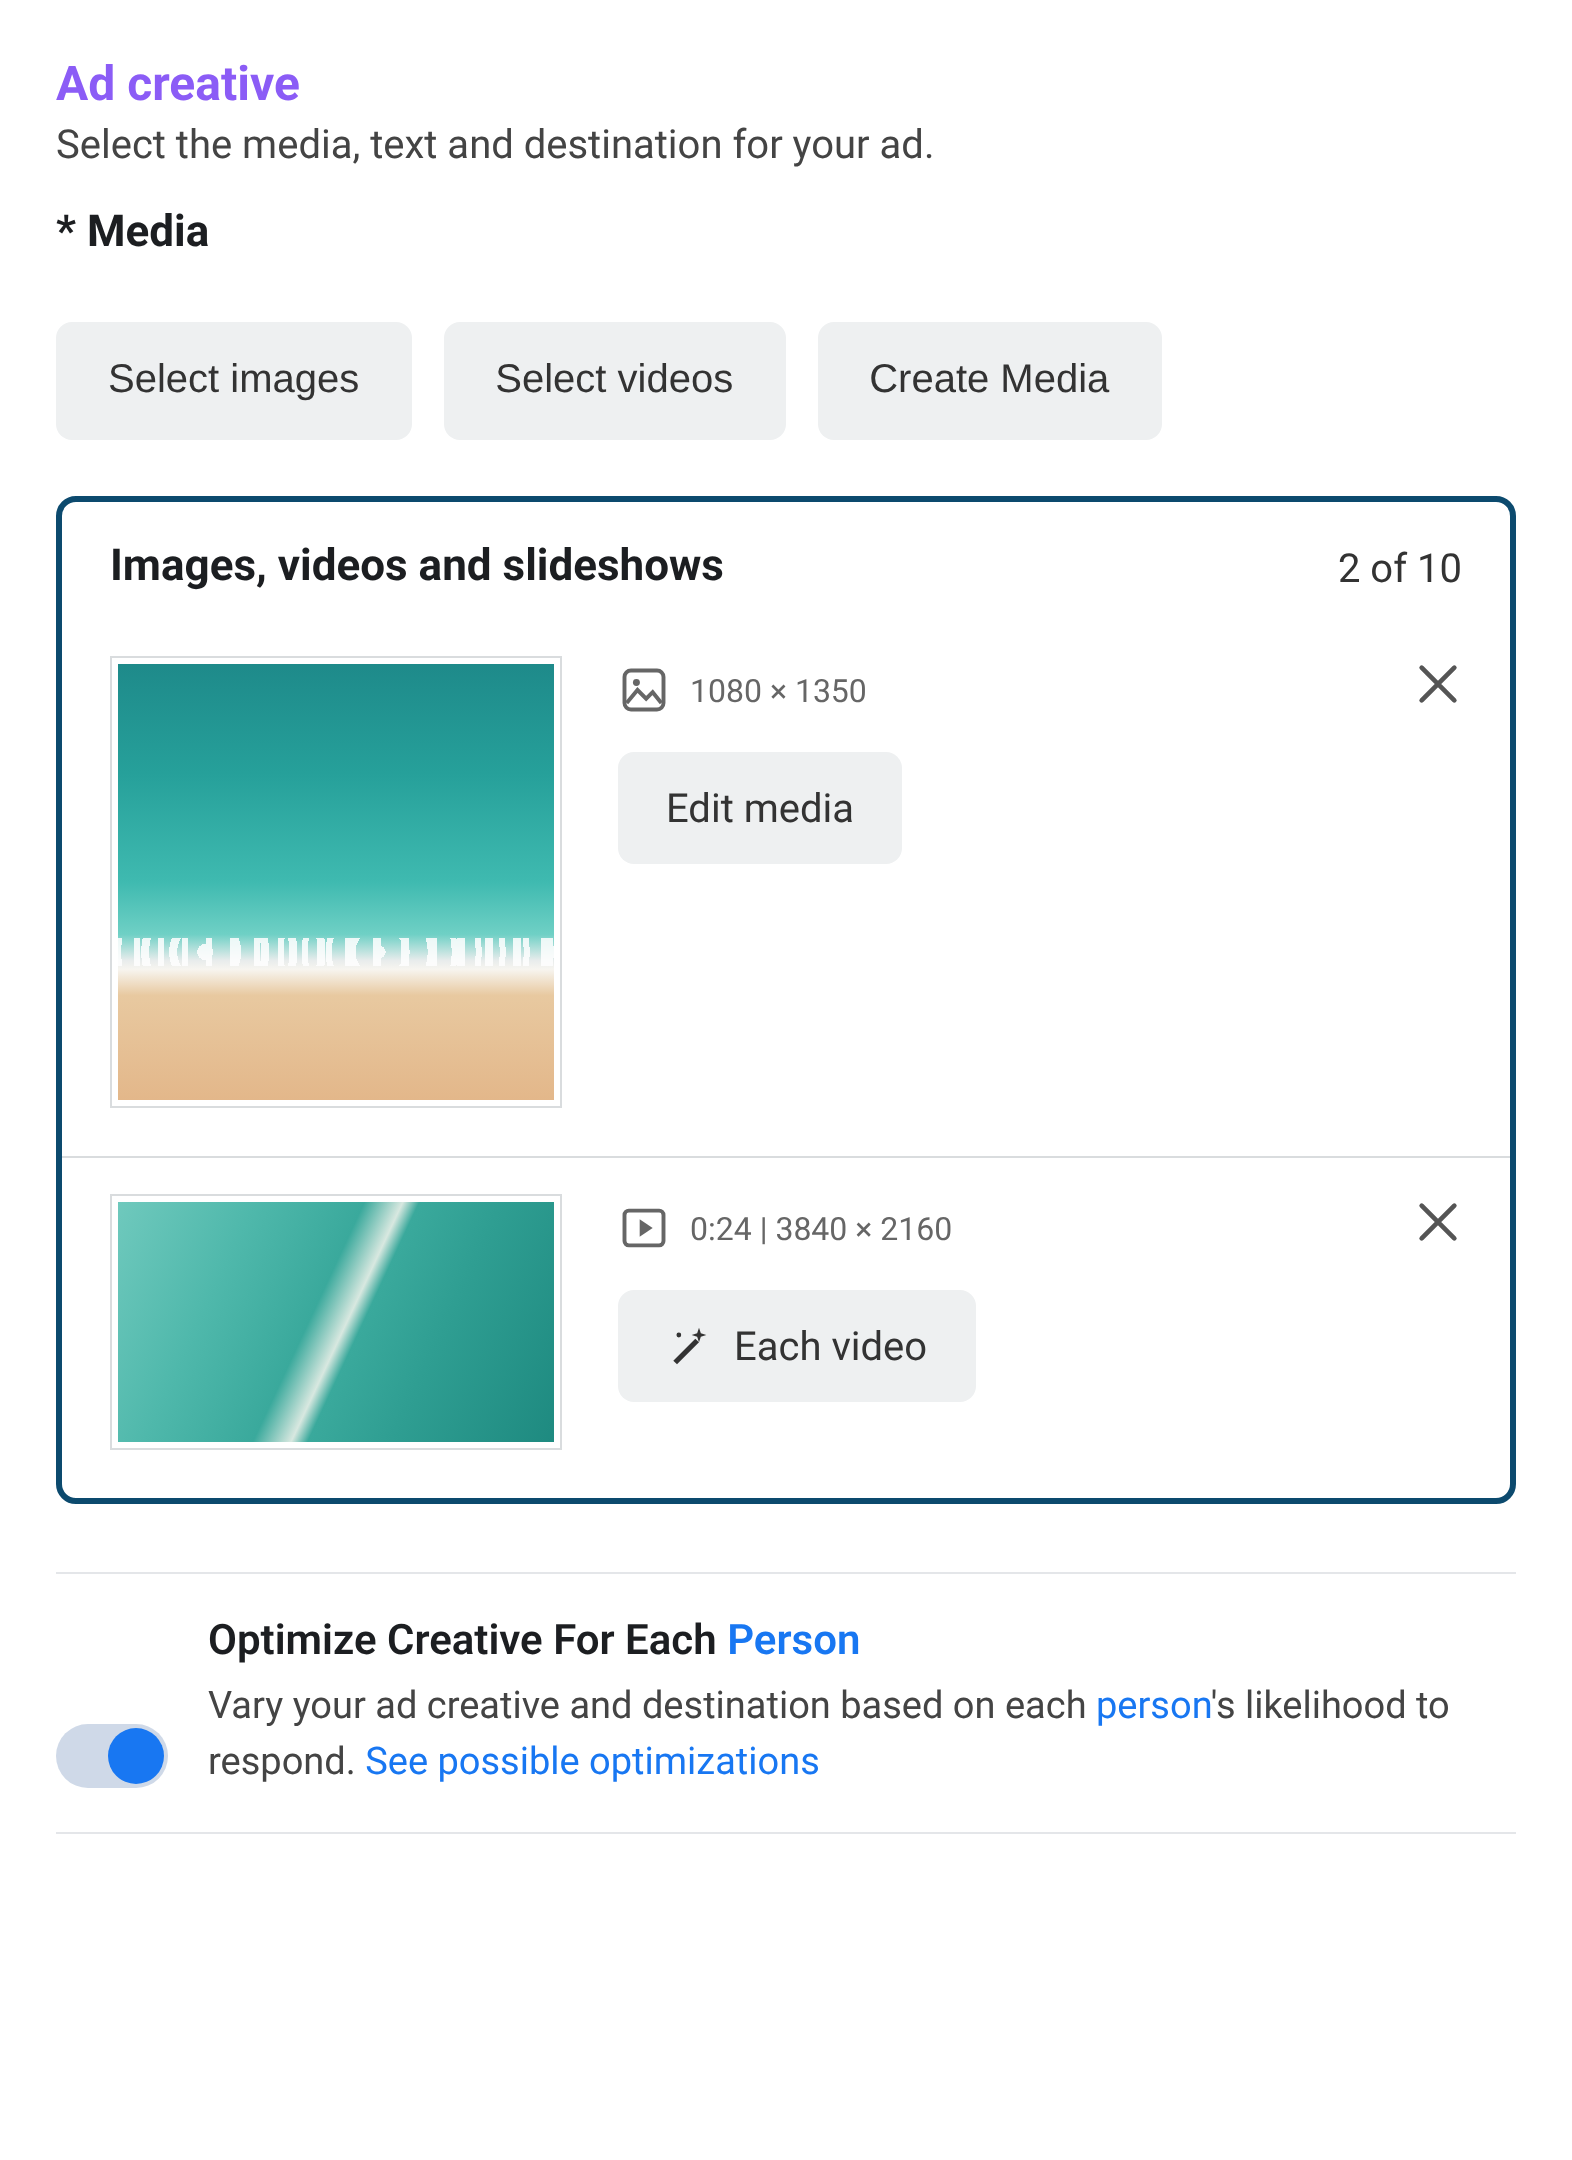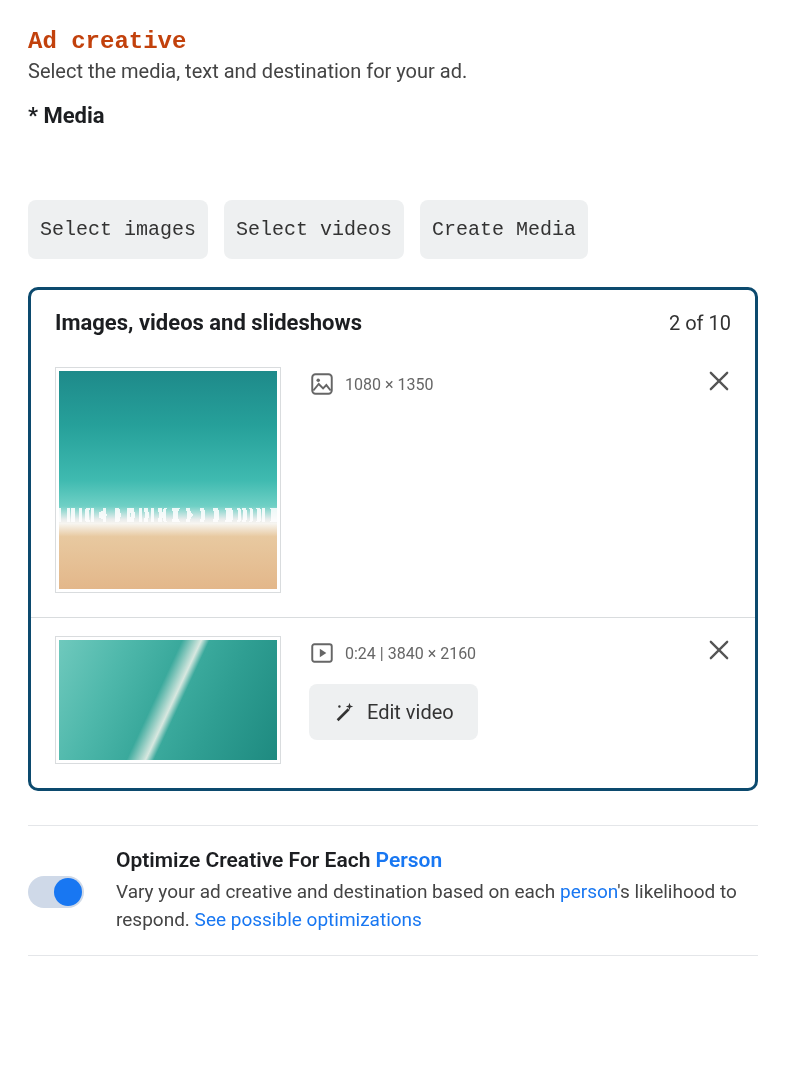--- a/index.html
+++ b/index.html
@@ -8,48 +8,46 @@
     padding: 28px;
     font-family: -apple-system, BlinkMacSystemFont, "Segoe UI", Roboto, Helvetica, Arial, sans-serif;
     color: #1c1e21;
     background: #fff;
     width: 786px;
   }
   h1.page-title {
     font-size: 24px;
     font-weight: 700;
     margin: 0 0 4px 0;
-    color: #c2410c;
-    font-family: Liberation Mono, monospace;
+    color: #8b5cf6;
   }
   .page-subtitle {
     font-size: 20px;
     color: #444;
     margin: 0 0 20px 0;
   }
   .field-label {
     font-size: 22px;
     font-weight: 700;
     margin: 0 0 32px 0;
   }
   .btn-row {
     display: flex;
     gap: 16px;
     margin-bottom: 28px;
   }
   .btn {
     background: #eef0f1;
     border: none;
     border-radius: 8px;
-    padding: 18px 12px;
+    padding: 18px 26px;
     font-size: 20px;
     color: #333;
     cursor: pointer;
-    font-family: Liberation Mono, monospace;
-    margin-top: 40px;
+    font-family: Liberation Sans, sans-serif;
   }
   .panel {
     border: 3px solid #0c4a6e;
     border-radius: 10px;
     overflow: hidden;
   }
   .panel-header {
     display: flex;
     align-items: center;
     justify-content: space-between;
@@ -143,22 +141,22 @@
     cursor: pointer;
     color: #555;
   }
   .divider {
     border: none;
     border-top: 1px solid #e4e6e9;
     margin: 34px 0 22px 0;
   }
   .opt-row {
     display: flex;
-    align-items: center;
-    gap: 32px;
+    align-items: flex-end;
+    gap: 20px;
   }
   .toggle {
     width: 56px;
     height: 32px;
     border-radius: 16px;
     background: #cfd9e8;
     position: relative;
     flex-shrink: 0;
     cursor: pointer;
     margin-top: 2px;
@@ -217,20 +215,23 @@
     </div>
     <div class="media-info">
       <div class="dim-line">
         <svg width="26" height="26" viewBox="0 0 24 24" fill="none" stroke="#666" stroke-width="1.8">
           <rect x="3" y="3" width="18" height="18" rx="3"></rect>
           <circle cx="8.5" cy="8.5" r="1.6" fill="#666" stroke="none"></circle>
           <path d="M4 18 l5 -6 l4 4 l3 -3 l4 5"></path>
         </svg>
         <span>1080 × 1350</span>
       </div>
+      <button class="edit-btn">
+        <span>Edit media</span>
+      </button>
     </div>
     <div class="close-x">
       <svg width="28" height="28" viewBox="0 0 24 24" stroke="#555" stroke-width="2" stroke-linecap="round">
         <path d="M5 5 L19 19 M19 5 L5 19"></path>
       </svg>
     </div>
   </div>
 
   <div class="media-row">
     <div class="thumb">
@@ -243,21 +244,21 @@
           <path d="M10 8 l6 4 l-6 4 z" fill="#666" stroke="none"></path>
         </svg>
         <span>0:24 | 3840 × 2160</span>
       </div>
       <button class="edit-btn">
         <svg width="22" height="22" viewBox="0 0 24 24" fill="#333">
           <path d="M4 20 L16 8 l2 2 L6 22 z"></path>
           <path d="M18 2 l1 3 l3 1 l-3 1 l-1 3 l-1 -3 l-3 -1 l3 -1 z"></path>
           <circle cx="7" cy="6" r="1.3"></circle>
         </svg>
-        <span>Edit video</span>
+        <span>Each video</span>
       </button>
     </div>
     <div class="close-x">
       <svg width="28" height="28" viewBox="0 0 24 24" stroke="#555" stroke-width="2" stroke-linecap="round">
         <path d="M5 5 L19 19 M19 5 L5 19"></path>
       </svg>
     </div>
   </div>
 </div>
 

